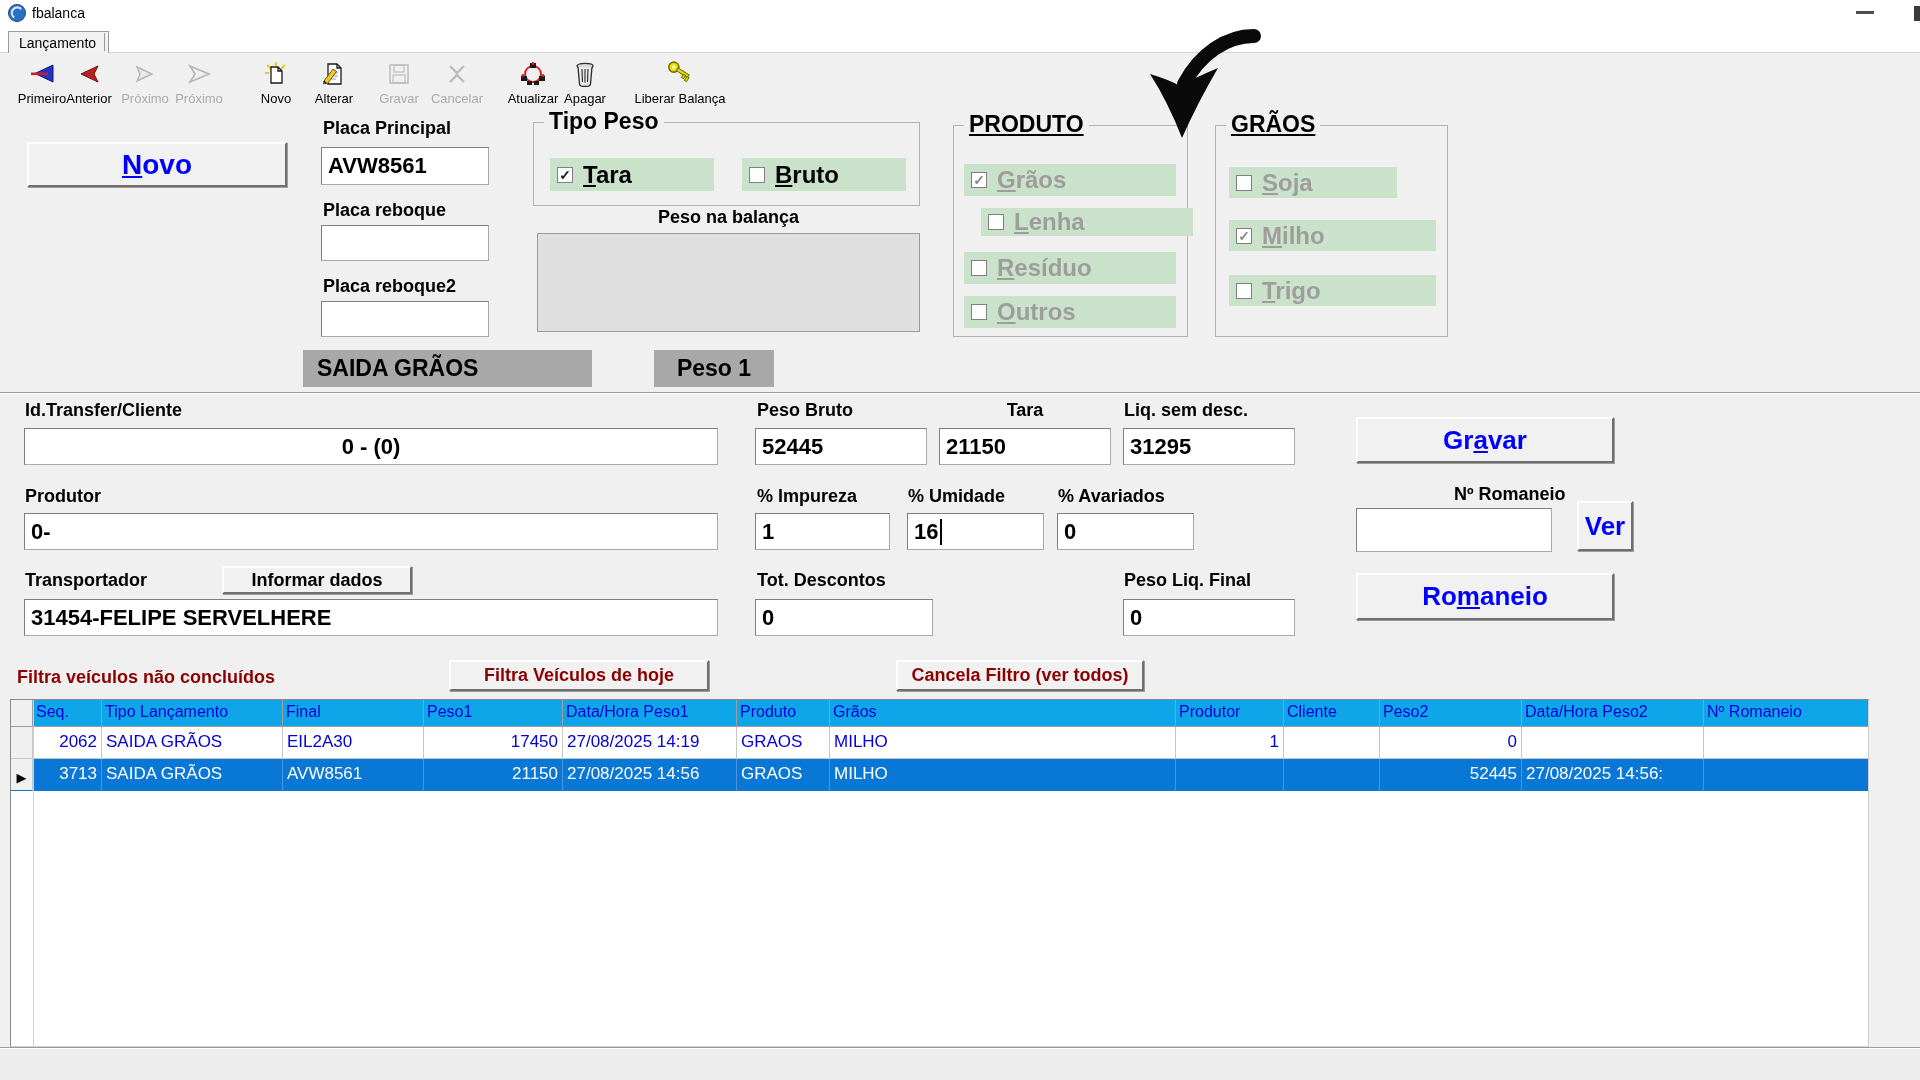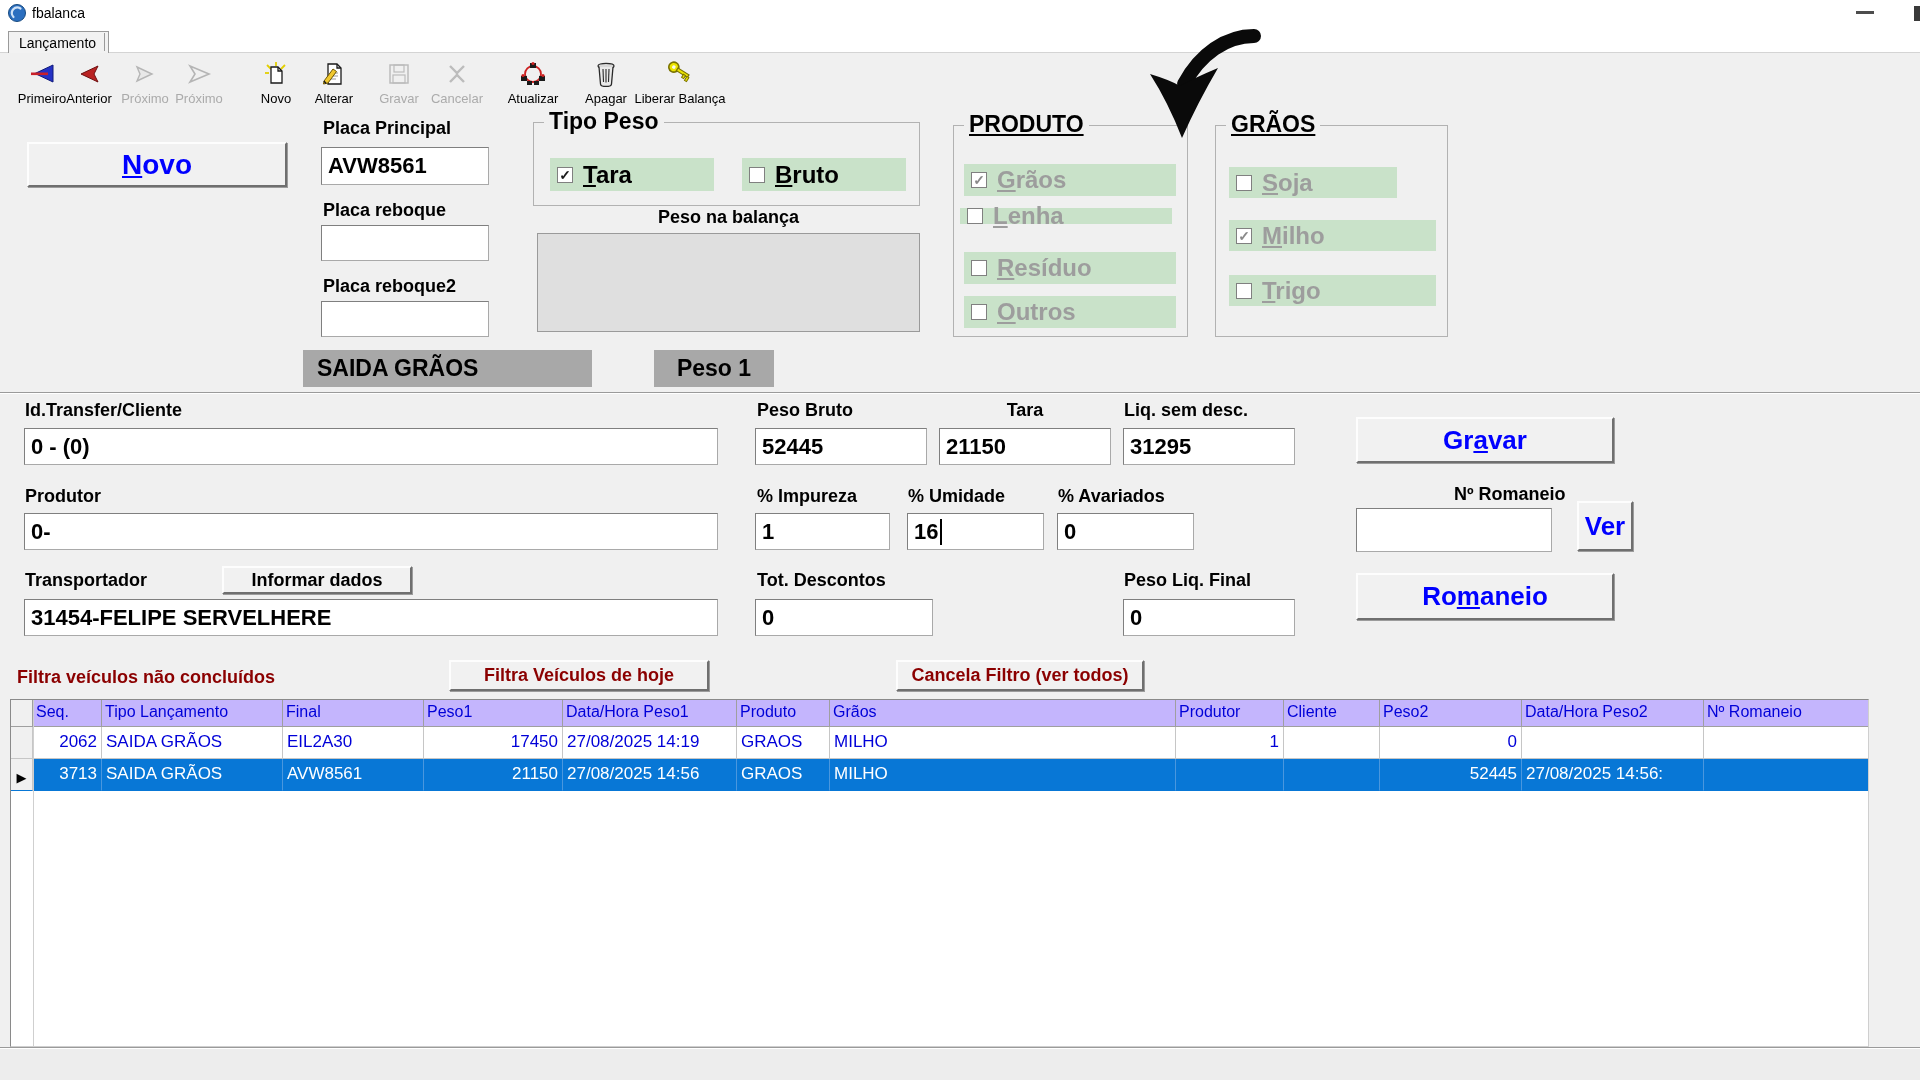--- a/index.html
+++ b/index.html
@@ -55,21 +55,21 @@
   .bevel { position:absolute; left:0; width:1920px; height:2px; background:#9a9a9a; border-bottom:1px solid #ffffff; }
   .caret { display:inline-block; width:2px; height:26px; background:#000; margin-left:2px; }
 
   .filterlabel { position:absolute; font-size:18px; font-weight:bold; color:#8b0000; white-space:nowrap; }
   .filterbtn { font-size:18px; font-weight:bold; color:#8b0000; }
 
   
   .grid { position:absolute; left:10px; top:699px; width:1859px; height:348px; background:#ffffff;
           border:1px solid #8a8a8a; border-right-color:#cfcfcf; border-bottom-color:#cfcfcf; }
   .grow { display:flex; width:100%; }
-  .ghead { height:27px; background:#c4b5fd; }
+  .ghead { height:27px; background:#0ea5e9; }
   .gh { font-size:16px; color:#0000d8; padding:3px 3px 0 3px; border-right:1px solid #9f9f9f; border-bottom:1px solid #9f9f9f;
         overflow:hidden; white-space:nowrap; flex:0 0 auto; }
   .gdr { height:32px; }
   .gc { font-size:17px; color:#0000d8; padding:5px 4px 0 4px; border-right:1px solid #c6c6c6; border-bottom:1px solid #c6c6c6;
         overflow:hidden; white-space:nowrap; flex:0 0 auto; }
   .gdr.sel { background:#0877d6; }
   .gdr.sel .gc { color:#ffffff; border-right-color:#4a97de; border-bottom-color:#0877d6; }
   .num { text-align:right; }
   .gutter-line { position:absolute; left:22px; top:0; width:1px; height:100%; background:#cfcfcf; }
   .gut { background:#f0f0f0; display:flex; align-items:center; justify-content:center; font-size:13px; color:#000; }
@@ -198,21 +198,21 @@
         </g>
         <g fill="#cc2020">
             <circle cx="14" cy="2.5" r="1.6"></circle>
             <circle cx="4" cy="14.5" r="1.6"></circle>
             <circle cx="24" cy="14.5" r="1.6"></circle>
           </g>
       </svg>
     </div>
     <div class="tl">Atualizar</div>
   </div>
-  <div class="tbi" style="left:573px;">
+  <div class="tbi" style="left:552px;">
     <div class="ic">
       <svg width="22" height="26" viewBox="0 0 22 26">
         <ellipse cx="11" cy="5" rx="8" ry="2.6" fill="#d8d8d8" stroke="#2a2a2a" stroke-width="1.3"></ellipse>
         <path d="M4 6 L5.5 23 a5.5 2.5 0 0 0 11 0 L18 6" fill="#e9e9e9" stroke="#2a2a2a" stroke-width="1.3"></path>
         <g stroke="#2a2a2a" stroke-width="1.1">
             <line x1="8" y1="8" x2="8.5" y2="21"></line>
             <line x1="11" y1="8" x2="11" y2="21.5"></line>
             <line x1="14" y1="8" x2="13.5" y2="21"></line>
           </g>
       </svg>
@@ -268,21 +268,21 @@
 
 <div class="lbl lbl-c" style="left:537px; top:207px; width:383px; text-align:center;">Peso na balança</div>
 <div class="graypanel" style="left:537px; top:233px; width:383px; height:99px;"></div>
 
 <div class="groupbox" style="left:953px; top:125px; width:235px; height:212px;">
   <span class="group-title u">PRODUTO</span>
   <div class="opt" style="left:10px; top:38px; width:212px; height:32px;">
     <span class="checkbox dis">✓</span>
     <span class="optlabel dis"><span class="accel">G</span><span>rãos</span></span>
   </div>
-  <div class="opt" style="left:6px; top:82px; width:212px; height:16px;">
+  <div class="opt" style="left:27px; top:82px; width:212px; height:28px;">
     <span class="checkbox dis"></span>
     <span class="optlabel dis"><span class="accel">L</span><span>enha</span></span>
   </div>
   <div class="opt" style="left:10px; top:126px; width:212px; height:32px;">
     <span class="checkbox dis"></span>
     <span class="optlabel dis"><span class="accel">R</span><span>esíduo</span></span>
   </div>
   <div class="opt" style="left:10px; top:170px; width:212px; height:32px;">
     <span class="checkbox dis"></span>
     <span class="optlabel dis"><span class="accel">O</span><span>utros</span></span>
@@ -315,21 +315,21 @@
 <div class="banner" style="left:303px; top:350px; width:289px; height:37px; padding-left:14px;">
     <span>SAIDA GRÃOS</span>
   </div>
 <div class="banner" style="left:654px; top:350px; width:120px; height:37px; justify-content:center;">
     <span>Peso 1</span>
   </div>
 
 <div class="bevel" style="top:392px;"></div>
 
 <div class="lbl" style="left:25px; top:400px;">Id.Transfer/Cliente</div>
-<div class="field" style="left:24px; top:428px; width:694px; height:37px;">
+<div class="field" style="left:24px; top:428px; width:694px; height:37px;justify-content:center;">
     <span>0 - (0)</span>
   </div>
 
 <div class="lbl" style="left:25px; top:486px;">Produtor</div>
 <div class="field" style="left:24px; top:513px; width:694px; height:37px;">
     <span>0-</span>
   </div>
 
 <div class="lbl" style="left:25px; top:570px;">Transportador</div>
 <div class="btn3d" style="left:222px; top:566px; width:190px; height:28px;">

